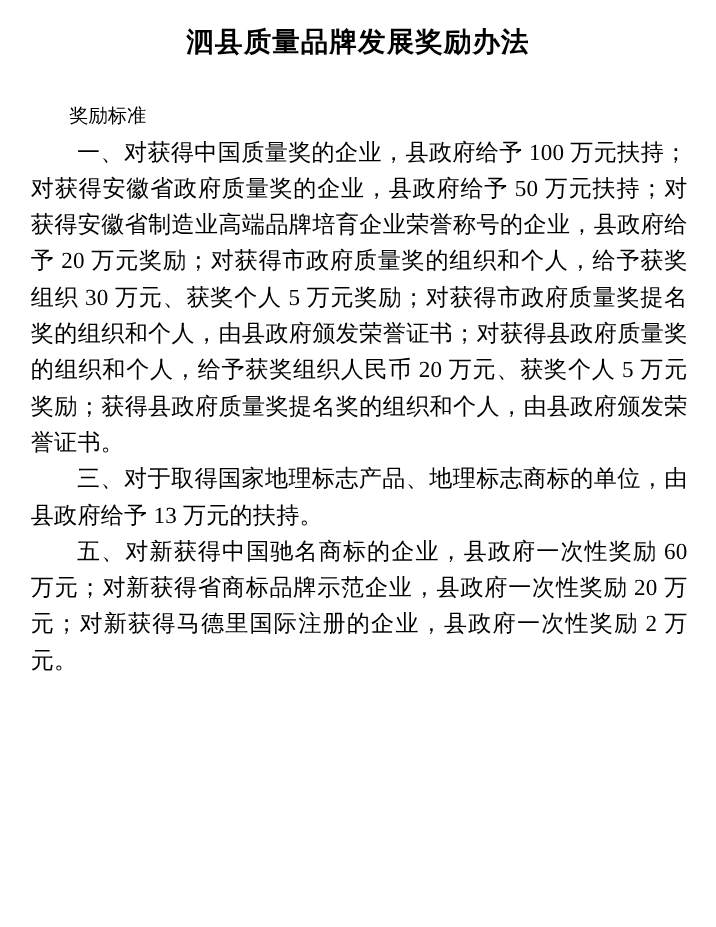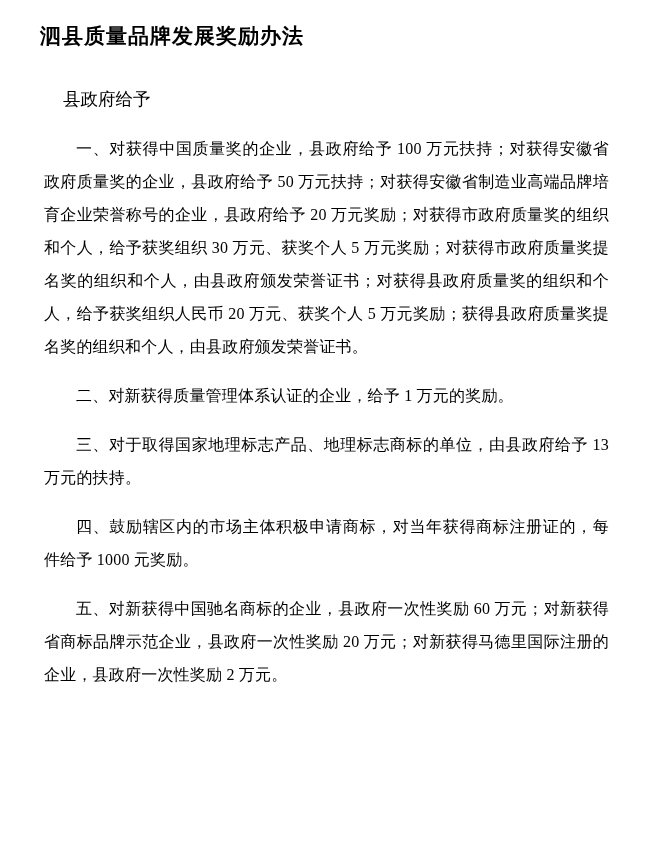--- a/index.html
+++ b/index.html
@@ -15,38 +15,39 @@
     overflow: hidden;
   }
   .page {
     width: 651px;
     height: 843px;
     box-sizing: border-box;
     padding: 0;
     position: relative;
   }
   .doc-title {
-    font-size: 21px;
+    text-align: center;
+    font-size: 25px;
     font-weight: bold;
     letter-spacing: 1px;
     margin: 22px 0 0 0;
     padding: 0 40px;
     line-height: 1.3;
     font-family: "Liberation Sans", "DejaVu Sans", sans-serif;
   }
   .body-wrap {
     margin-top: 34px;
     padding: 0 26px 0 28px;
   }
   .para {
-    font-size: 16px;
+    font-size: 21px;
     line-height: 33px;
     text-align: justify;
     text-justify: inter-ideograph;
-    margin: 16px;
+    margin: 0;
     letter-spacing: 0.2px;
   }
   .indent {
     text-indent: 2em;
   }
   .subhead {
     font-size: 17.5px;
     line-height: 33px;
     margin: 0;
     text-indent: 2em;
@@ -54,26 +55,24 @@
 </style>
 </head>
 <body>
 
 <div class="page">
 
   <h1 class="doc-title">泗县质量品牌发展奖励办法</h1>
 
   <div class="body-wrap">
 
-    <p class="subhead">县政府给予</p>
+    <p class="subhead">奖励标准</p>
 
     <p class="para indent">一、对获得中国质量奖的企业，县政府给予 100 万元扶持；对获得安徽省政府质量奖的企业，县政府给予 50 万元扶持；对获得安徽省制造业高端品牌培育企业荣誉称号的企业，县政府给予 20 万元奖励；对获得市政府质量奖的组织和个人，给予获奖组织 30 万元、获奖个人 5 万元奖励；对获得市政府质量奖提名奖的组织和个人，由县政府颁发荣誉证书；对获得县政府质量奖的组织和个人，给予获奖组织人民币 20 万元、获奖个人 5 万元奖励；获得县政府质量奖提名奖的组织和个人，由县政府颁发荣誉证书。</p>
 
-    <p class="para indent">二、对新获得质量管理体系认证的企业，给予 1 万元的奖励。</p>
 
     <p class="para indent">三、对于取得国家地理标志产品、地理标志商标的单位，由县政府给予 13 万元的扶持。</p>
 
-    <p class="para indent">四、鼓励辖区内的市场主体积极申请商标，对当年获得商标注册证的，每件给予 1000 元奖励。</p>
 
     <p class="para indent">五、对新获得中国驰名商标的企业，县政府一次性奖励 60 万元；对新获得省商标品牌示范企业，县政府一次性奖励 20 万元；对新获得马德里国际注册的企业，县政府一次性奖励 2 万元。</p>
 
   </div>
 </div>
 
 </body></html>

